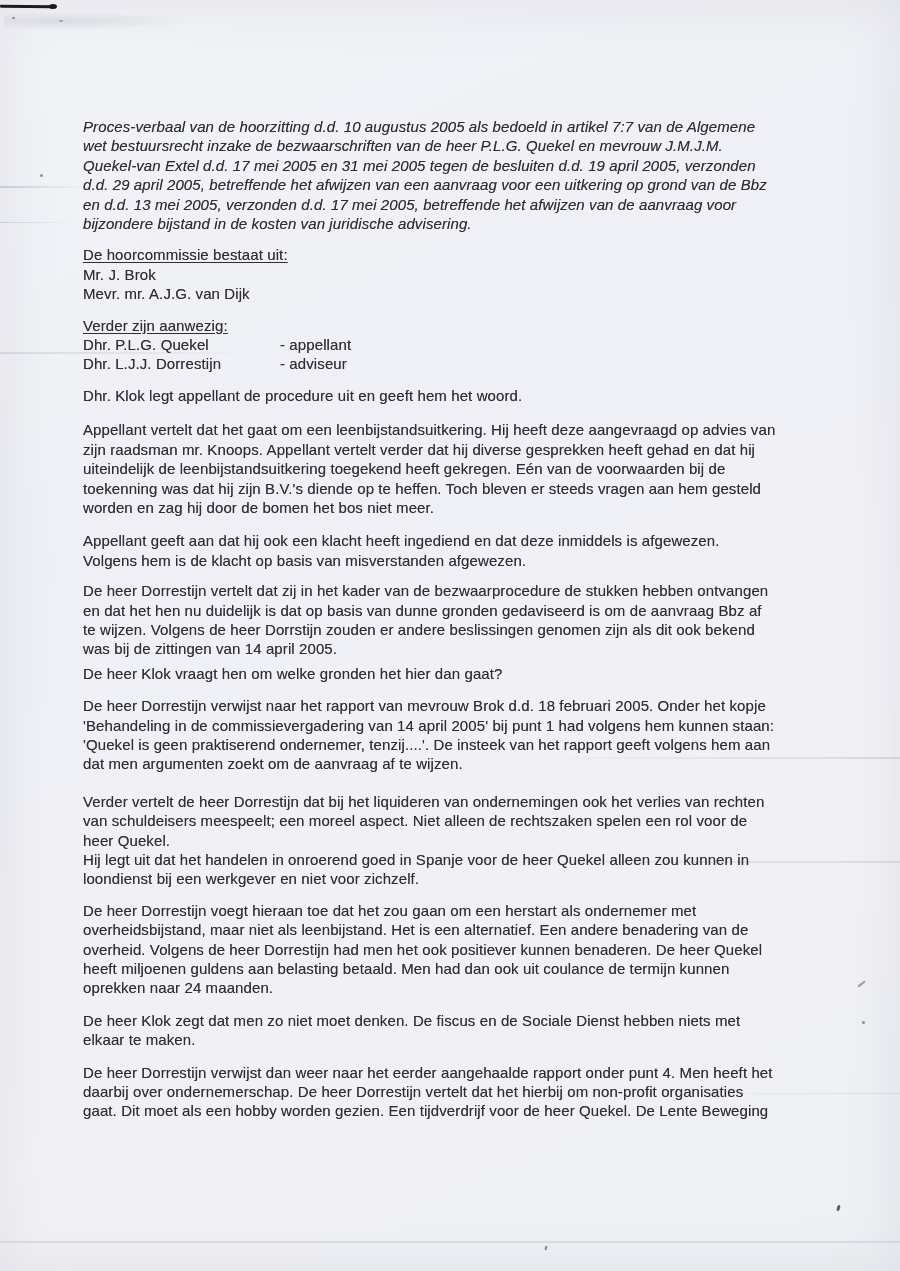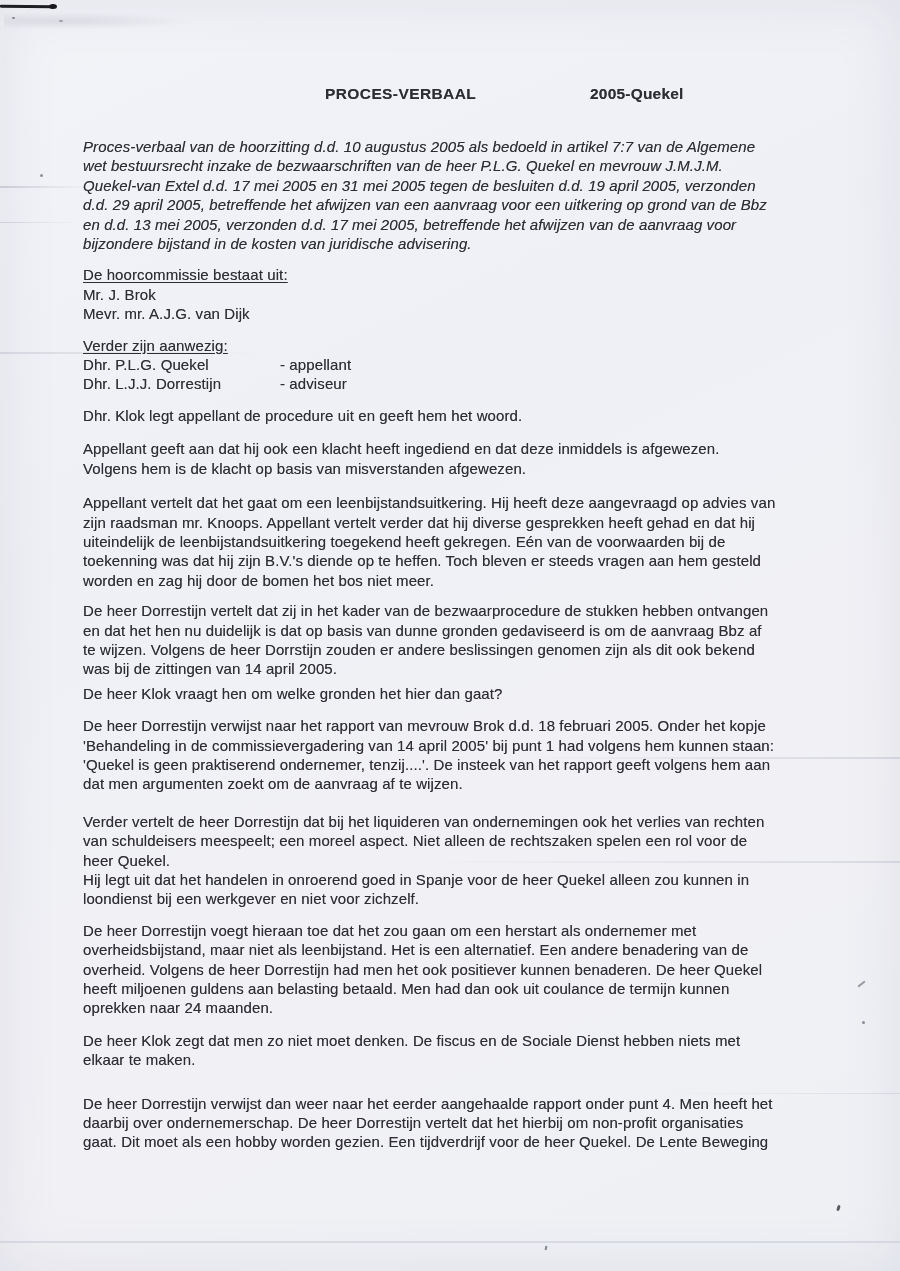--- a/index.html
+++ b/index.html
@@ -89,24 +89,20 @@
   <div class="artifact crease-e"></div>
   <div class="artifact crease-f"></div>
   <div class="artifact crease-g"></div>
   <div class="artifact mark-slash"></div>
   <div class="artifact mark-dot"></div>
   <div class="artifact mark-comma"></div>
   <div class="artifact mark-tick"></div>
 
   <div class="content">
 
-    <div class="doc-header">
-      <span class="doc-title">PROCES-VERBAAL</span>
-      <span class="doc-ref">2005-Quekel</span>
-    </div>
 
     <p class="intro">Proces-verbaal van de hoorzitting d.d. 10 augustus 2005 als bedoeld in artikel 7:7 van de Algemene
 wet bestuursrecht inzake de bezwaarschriften van de heer P.L.G. Quekel en mevrouw J.M.J.M.
 Quekel-van Extel d.d. 17 mei 2005 en 31 mei 2005 tegen de besluiten d.d. 19 april 2005, verzonden
 d.d. 29 april 2005, betreffende het afwijzen van een aanvraag voor een uitkering op grond van de Bbz
 en d.d. 13 mei 2005, verzonden d.d. 17 mei 2005, betreffende het afwijzen van de aanvraag voor
 bijzondere bijstand in de kosten van juridische advisering.</p>
 
     <div class="heading" style="margin-top:12px">De hoorcommissie bestaat uit:</div>
     <div class="line">Mr. J. Brok</div>
@@ -114,27 +110,27 @@
 
     <div class="heading" style="margin-top:12px">Verder zijn aanwezig:</div>
     <div class="attendee-row">
       <span class="attendee-name">Dhr. P.L.G. Quekel</span><span class="attendee-role">- appellant</span>
     </div>
     <div class="attendee-row">
       <span class="attendee-name">Dhr. L.J.J. Dorrestijn</span><span class="attendee-role">- adviseur</span>
     </div>
 
     <p class="para" style="margin-top:12px">Dhr. Klok legt appellant de procedure uit en geeft hem het woord.</p>
-    <p class="para" style="margin-top:14px">Appellant geeft aan dat hij ook een klacht heeft ingediend en dat deze inmiddels is afgewezen.
-Volgens hem is de klacht op basis van misverstanden afgewezen.</p>
     <p class="para" style="margin-top:15px">Appellant vertelt dat het gaat om een leenbijstandsuitkering. Hij heeft deze aangevraagd op advies van
 zijn raadsman mr. Knoops. Appellant vertelt verder dat hij diverse gesprekken heeft gehad en dat hij
 uiteindelijk de leenbijstandsuitkering toegekend heeft gekregen. Eén van de voorwaarden bij de
 toekenning was dat hij zijn B.V.'s diende op te heffen. Toch bleven er steeds vragen aan hem gesteld
 worden en zag hij door de bomen het bos niet meer.</p>
+    <p class="para" style="margin-top:14px">Appellant geeft aan dat hij ook een klacht heeft ingediend en dat deze inmiddels is afgewezen.
+Volgens hem is de klacht op basis van misverstanden afgewezen.</p>
     <p class="para" style="margin-top:11px">De heer Dorrestijn vertelt dat zij in het kader van de bezwaarprocedure de stukken hebben ontvangen
 en dat het hen nu duidelijk is dat op basis van dunne gronden gedaviseerd is om de aanvraag Bbz af
 te wijzen. Volgens de heer Dorrstijn zouden er andere beslissingen genomen zijn als dit ook bekend
 was bij de zittingen van 14 april 2005.</p>
     <p class="para" style="margin-top:5px">De heer Klok vraagt hen om welke gronden het hier dan gaat?</p>
     <p class="para" style="margin-top:13px">De heer Dorrestijn verwijst naar het rapport van mevrouw Brok d.d. 18 februari 2005. Onder het kopje
 'Behandeling in de commissievergadering van 14 april 2005' bij punt 1 had volgens hem kunnen staan:
 'Quekel is geen praktiserend ondernemer, tenzij....'. De insteek van het rapport geeft volgens hem aan
 dat men argumenten zoekt om de aanvraag af te wijzen.</p>
     <p class="para" style="margin-top:18px">Verder vertelt de heer Dorrestijn dat bij het liquideren van ondernemingen ook het verlies van rechten
@@ -142,18 +138,18 @@
 heer Quekel.
 Hij legt uit dat het handelen in onroerend goed in Spanje voor de heer Quekel alleen zou kunnen in
 loondienst bij een werkgever en niet voor zichzelf.</p>
     <p class="para" style="margin-top:12px">De heer Dorrestijn voegt hieraan toe dat het zou gaan om een herstart als ondernemer met
 overheidsbijstand, maar niet als leenbijstand. Het is een alternatief. Een andere benadering van de
 overheid. Volgens de heer Dorrestijn had men het ook positiever kunnen benaderen. De heer Quekel
 heeft miljoenen guldens aan belasting betaald. Men had dan ook uit coulance de termijn kunnen
 oprekken naar 24 maanden.</p>
     <p class="para" style="margin-top:13px">De heer Klok zegt dat men zo niet moet denken. De fiscus en de Sociale Dienst hebben niets met
 elkaar te maken.</p>
-    <p class="para" style="margin-top:24px">De heer Dorrestijn verwijst dan weer naar het eerder aangehaalde rapport onder punt 4. Men heeft het
+    <p class="para" style="margin-top:13px">De heer Dorrestijn verwijst dan weer naar het eerder aangehaalde rapport onder punt 4. Men heeft het
 daarbij over ondernemerschap. De heer Dorrestijn vertelt dat het hierbij om non-profit organisaties
 gaat. Dit moet als een hobby worden gezien. Een tijdverdrijf voor de heer Quekel. De Lente Beweging</p>
 
   </div>
 </div>
 
 </body></html>

